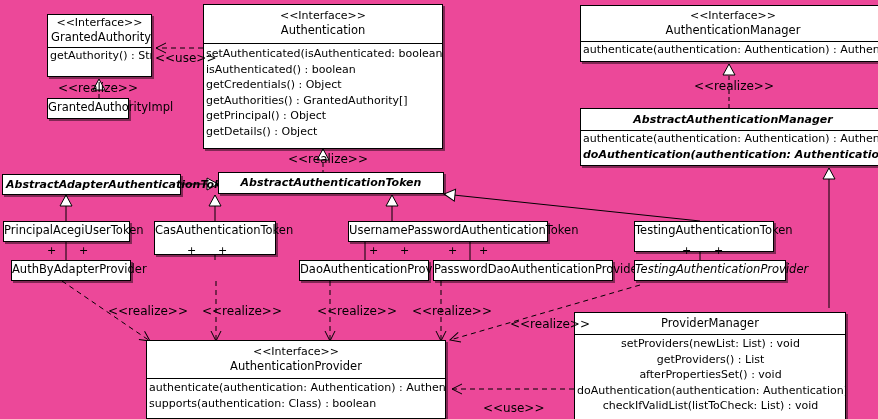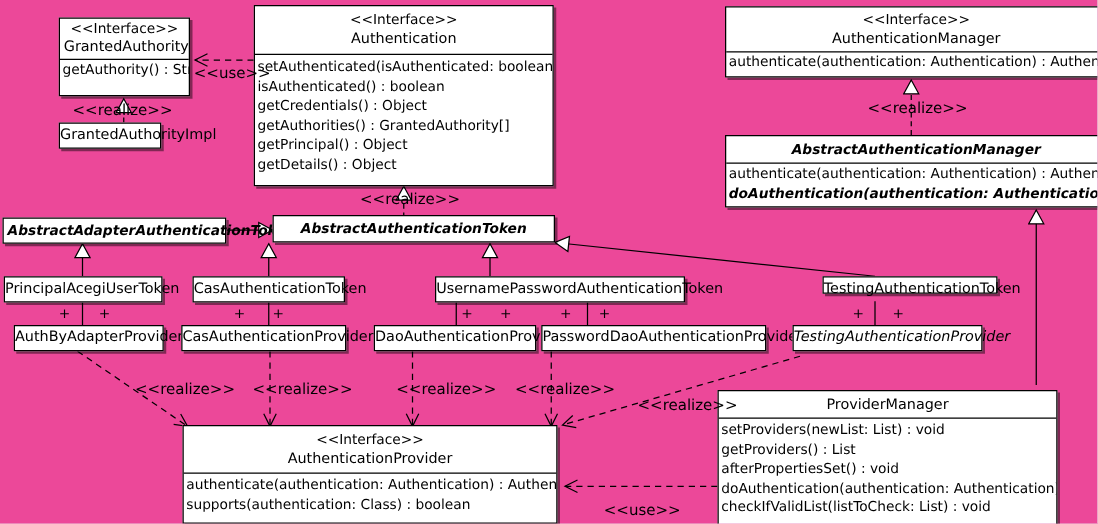--- a/index.html
+++ b/index.html
@@ -212,50 +212,47 @@
   </div>
 
   <div class="uml-box" style="left:218px; top:172px; width:226px; height:22px;">
     <span class="simple-name abstract" style="text-align:center; padding-left:0; line-height:20px;">AbstractAuthenticationToken</span>
   </div>
 
   <div class="uml-box" style="left:3px; top:221px; width:127px; height:21px;">
     <span class="simple-name">PrincipalAcegiUserToken</span>
   </div>
 
-  <div class="uml-box" style="left:154px; top:221px; width:122px; height:21px;">
+  <div class="uml-box" style="left:154px; top:221px; width:122px; height:34px;">
     <span class="simple-name">CasAuthenticationToken</span>
   </div>
 
   <div class="uml-box" style="left:348px; top:221px; width:200px; height:21px;">
     <span class="simple-name">UsernamePasswordAuthenticationToken</span>
   </div>
 
-  <div class="uml-box" style="left:634px; top:221px; width:140px; height:14px;margin-left:24px;">
+  <div class="uml-box" style="left:634px; top:221px; width:140px; height:31px;">
     <span class="simple-name">TestingAuthenticationToken</span>
   </div>
 
   <div class="plus" style="left:47px; top:245px;">+</div>
   <div class="plus" style="left:79px; top:245px;">+</div>
   <div class="plus" style="left:187px; top:245px;">+</div>
   <div class="plus" style="left:218px; top:245px;">+</div>
   <div class="plus" style="left:369px; top:245px;">+</div>
   <div class="plus" style="left:400px; top:245px;">+</div>
   <div class="plus" style="left:448px; top:245px;">+</div>
   <div class="plus" style="left:479px; top:245px;">+</div>
   <div class="plus" style="left:682px; top:245px;">+</div>
   <div class="plus" style="left:714px; top:245px;">+</div>
 
   <div class="uml-box" style="left:11px; top:260px; width:120px; height:21px;">
     <span class="simple-name">AuthByAdapterProvider</span>
   </div>
 
-  <div class="uml-box" style="left:145px; top:260px; width:132px; height:21px;">
-    <span class="simple-name">CasAuthenticationProvider</span>
-  </div>
 
   <div class="uml-box" style="left:299px; top:260px; width:130px; height:21px;">
     <span class="simple-name">DaoAuthenticationProvider</span>
   </div>
 
   <div class="uml-box" style="left:433px; top:260px; width:180px; height:21px;">
     <span class="simple-name">PasswordDaoAuthenticationProvider</span>
   </div>
 
   <div class="uml-box" style="left:634px; top:260px; width:152px; height:21px;font-style:italic;">
@@ -270,21 +267,21 @@
     <div class="ops" style="padding-top:1px;">
       <span class="op">authenticate(authentication: Authentication) : Authentication</span>
       <span class="op">supports(authentication: Class) : boolean</span>
     </div>
   </div>
 
   <div class="uml-box" style="left:574px; top:312px; width:272px; height:111px;">
     <div class="hdr hdr-sep" style="padding-top:3px; padding-bottom:3px;">
       <span class="cname">ProviderManager</span>
     </div>
-    <div class="ops" style="padding-top:1px;">
+    <div class="ops" style="padding-top:1px;text-align:center;">
       <span class="op">setProviders(newList: List) : void</span>
       <span class="op">getProviders() : List</span>
       <span class="op">afterPropertiesSet() : void</span>
       <span class="op">doAuthentication(authentication: Authentication) : Authentication</span>
       <span class="op">checkIfValidList(listToCheck: List) : void</span>
     </div>
   </div>
 
   <div class="edge-label" style="left:155px; top:52px;">&lt;&lt;use&gt;&gt;</div>
 

